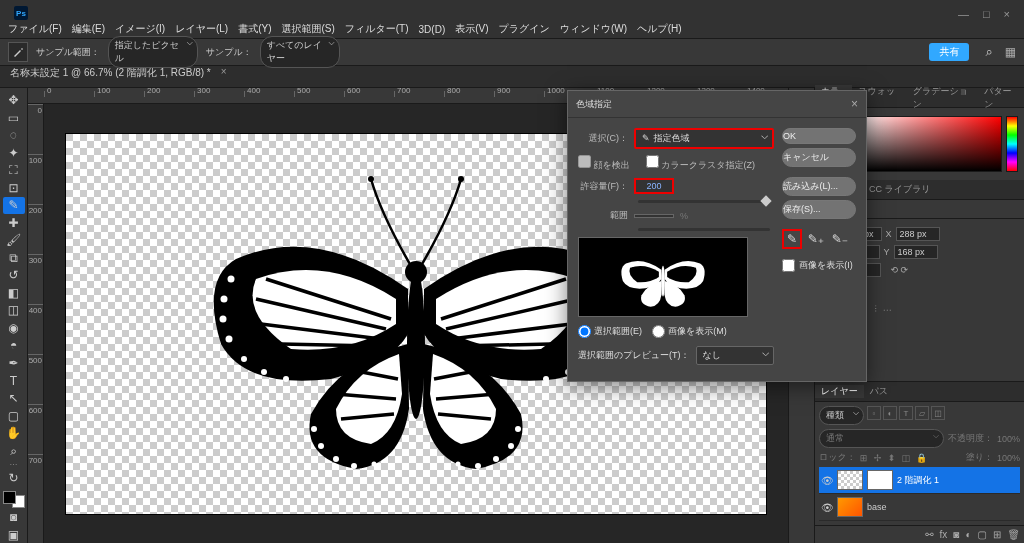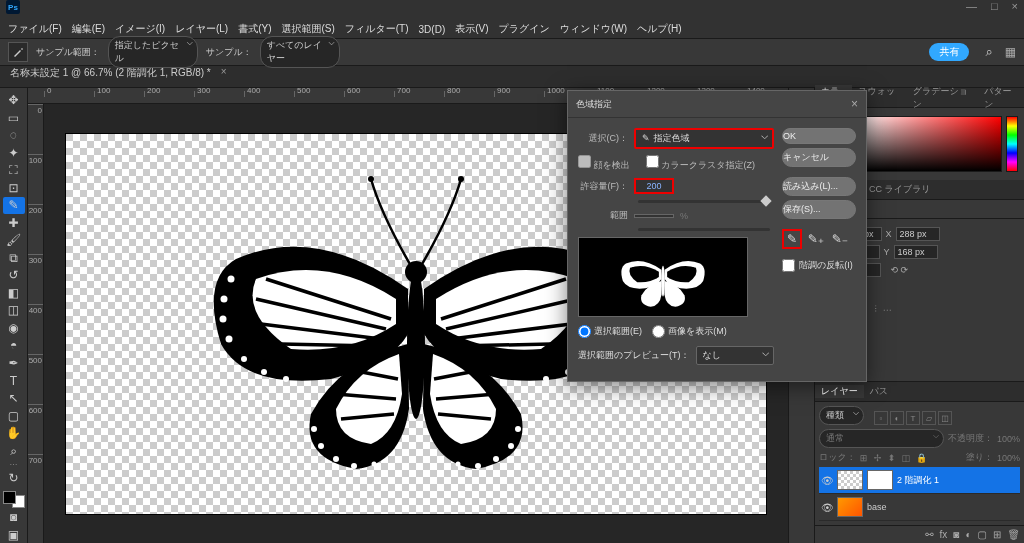--- a/index.html
+++ b/index.html
@@ -1,27 +1,27 @@
 <!DOCTYPE html>
 <html><head>
 <meta charset="utf-8">
 <style>
 *{margin:0;padding:0;box-sizing:border-box;font-family:"Hiragino Kaku Gothic Pro","Meiryo",sans-serif;user-select:none}
 body{background:#323232;color:#ccc;font-size:10px;overflow:hidden;width:1024px;height:543px;position:relative}
-.title-bar{height:20px;background:#323232;display:flex;align-items:flex-start;padding:0 6px}
+.title-bar{height:20px;background:#323232;display:flex;align-items:flex-end;padding:0 14px}
 .ps-icon{width:14px;height:14px;background:#001833;border-radius:2px;color:#31a8ff;font-size:8px;font-weight:bold;display:flex;align-items:center;justify-content:center;margin-right:8px}
 .window-controls{margin-left:auto;display:flex;gap:14px;color:#999;font-size:11px}
 .window-controls span{cursor:pointer}
 .menu-bar{height:18px;background:#323232;display:flex;align-items:center;padding:0 6px;gap:6px;font-size:10px;color:#ddd}
 .menu-bar span{cursor:pointer;padding:0 2px}
 .options-bar{height:28px;background:#383838;border-top:1px solid #1a1a1a;border-bottom:1px solid #1a1a1a;display:flex;align-items:center;padding:0 8px;gap:8px;font-size:9px}
 .tool-preview{width:20px;height:20px;background:#2a2a2a;border:1px solid #555;display:flex;align-items:center;justify-content:center}
 .dropdown-field{background:#262626;border:1px solid #555;padding:2px 16px 2px 6px;font-size:9px;color:#ccc;position:relative;border-radius:12px}
 .dropdown-field::after{content:"⌵";position:absolute;right:4px;top:1px;font-size:8px}
-.share-btn{margin-left:auto;background:#31a8ff;color:#fff;padding:2px 10px;border-radius:9px;font-size:10px;margin-right:8px}
+.share-btn{margin-left:auto;background:#31a8ff;color:#fff;padding:2px 10px;border-radius:3px;font-size:10px;margin-right:8px}
 .search-icon{color:#ccc;font-size:13px;margin-right:4px}
 .doc-tab{height:22px;background:#2d2d2d;display:flex;align-items:flex-start;padding:0 10px;font-size:10px;color:#ccc;border-bottom:1px solid #1a1a1a}
 .doc-tab .close{margin-left:10px;color:#999}
 .main{display:flex;height:455px}
 .toolbox{width:28px;background:#383838;border-right:1px solid #1a1a1a;display:flex;flex-direction:column;align-items:center;padding-top:4px;gap:1px}
 .tool{width:22px;height:22px;display:flex;align-items:center;justify-content:center;color:#ccc;font-size:12px;cursor:pointer;border-radius:2px}
 .tool.active{background:#1473e6}
 .tool-colors{margin-top:4px;position:relative;width:22px;height:22px}
 .swatch-fg{width:13px;height:13px;border:1px solid #888;background:#000;position:absolute;top:0;left:0;z-index:2}
 .swatch-bg{width:13px;height:13px;border:1px solid #888;background:#fff;position:absolute;bottom:0;right:0}
@@ -43,21 +43,21 @@
 .color-picker{display:flex;gap:4px;align-items:center;height:60px}
 .color-swatches{position:relative;width:30px;height:30px}
 .cs-fg{width:18px;height:18px;background:#fff;border:1px solid #888;position:absolute;top:0;left:0;z-index:2}
 .cs-bg{width:18px;height:18px;background:#000;border:1px solid #888;position:absolute;bottom:0;right:0}
 .color-field{flex:1;height:56px;background:linear-gradient(to bottom,transparent,#000),linear-gradient(to right,#fff,#f00);border:1px solid #1a1a1a}
 .hue-strip{width:12px;height:56px;background:linear-gradient(#f00,#ff0,#0f0,#0ff,#00f,#f0f,#f00);border:1px solid #1a1a1a}
 .prop-row{display:flex;gap:4px;align-items:center;padding:2px 4px;color:#aaa;font-size:9px}
 .prop-row input{width:44px;background:#262626;border:1px solid #555;color:#ccc;font-size:9px;padding:1px 3px}
 .layers-panel{border-top:1px solid #1a1a1a;margin-top:auto}
 .layers-body{padding:4px;background:#383838}
-.layer-search{display:flex;gap:10px;margin-bottom:4px;align-items:flex-end}
+.layer-search{display:flex;gap:3px;margin-bottom:4px;align-items:flex-start}
 .filter-icons{display:flex;gap:2px}
 .filter-icons span{width:14px;height:14px;border:1px solid #555;display:flex;align-items:center;justify-content:center;font-size:8px;color:#888}
 .blend-row{display:flex;gap:4px;align-items:center;margin-bottom:3px}
 .blend-row .dropdown-field{flex:1}
 .layer-item{display:flex;align-items:center;gap:4px;padding:3px 2px;border-bottom:1px solid #2a2a2a;cursor:pointer}
 .layer-item.selected{background:#1473e6;color:#fff}
 .layer-eye{width:12px;text-align:center;color:#ccc;font-size:10px}
 .layer-thumb{width:26px;height:20px;background:#fff;border:1px solid #666;display:flex;align-items:center;justify-content:center;font-size:6px;color:#000}
 .layer-item span.name{font-size:9px}
 .panel-footer{display:flex;justify-content:flex-end;gap:6px;padding:3px 4px;border-top:1px solid #1a1a1a;color:#aaa;font-size:10px}
@@ -458,17 +458,17 @@
       <div class="dlg-btn">キャンセル</div>
       <div class="dlg-btn" style="margin-top:6px">読み込み(L)...</div>
       <div class="dlg-btn">保存(S)...</div>
       <div class="eyedrops">
         <div class="eyedrop red-box">✎</div>
         <div class="eyedrop">✎₊</div>
         <div class="eyedrop">✎₋</div>
       </div>
       <div class="checkbox-row">
         <input type="checkbox" style="">
-        <span>階調の反転(I)</span>
+        <span>画像を表示(I)</span>
       </div>
     </div>
   </div>
 </div>
 
 </body></html>

